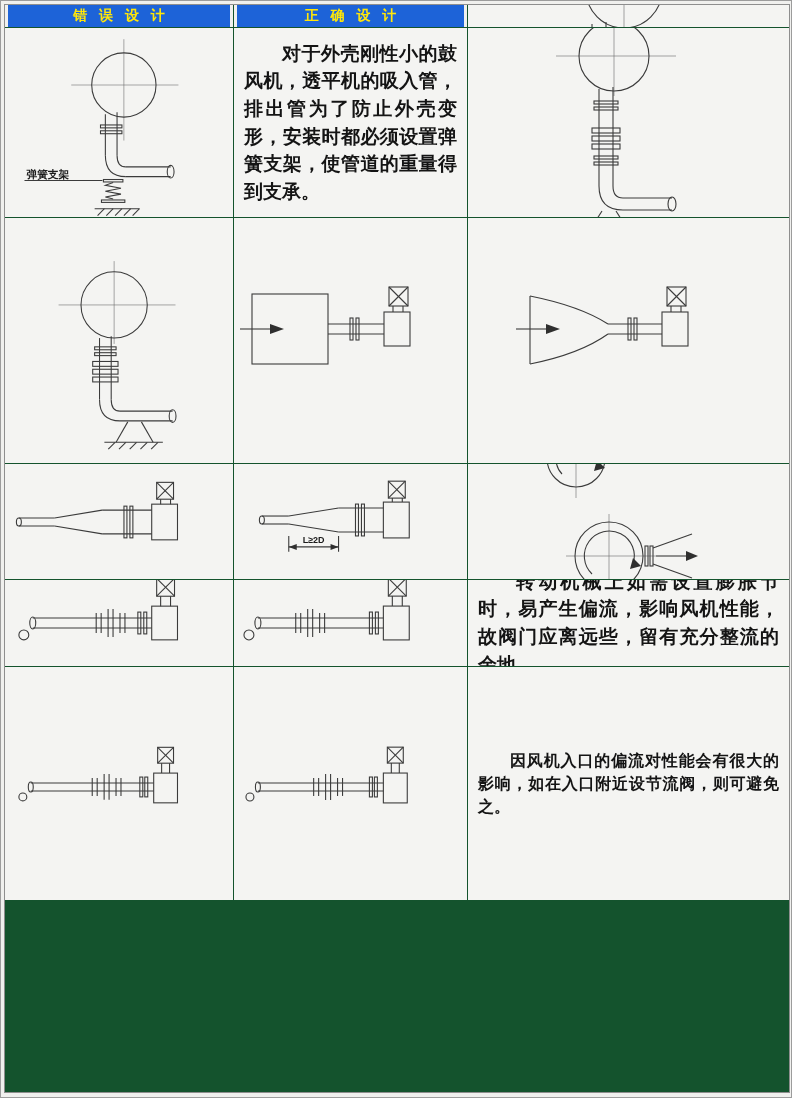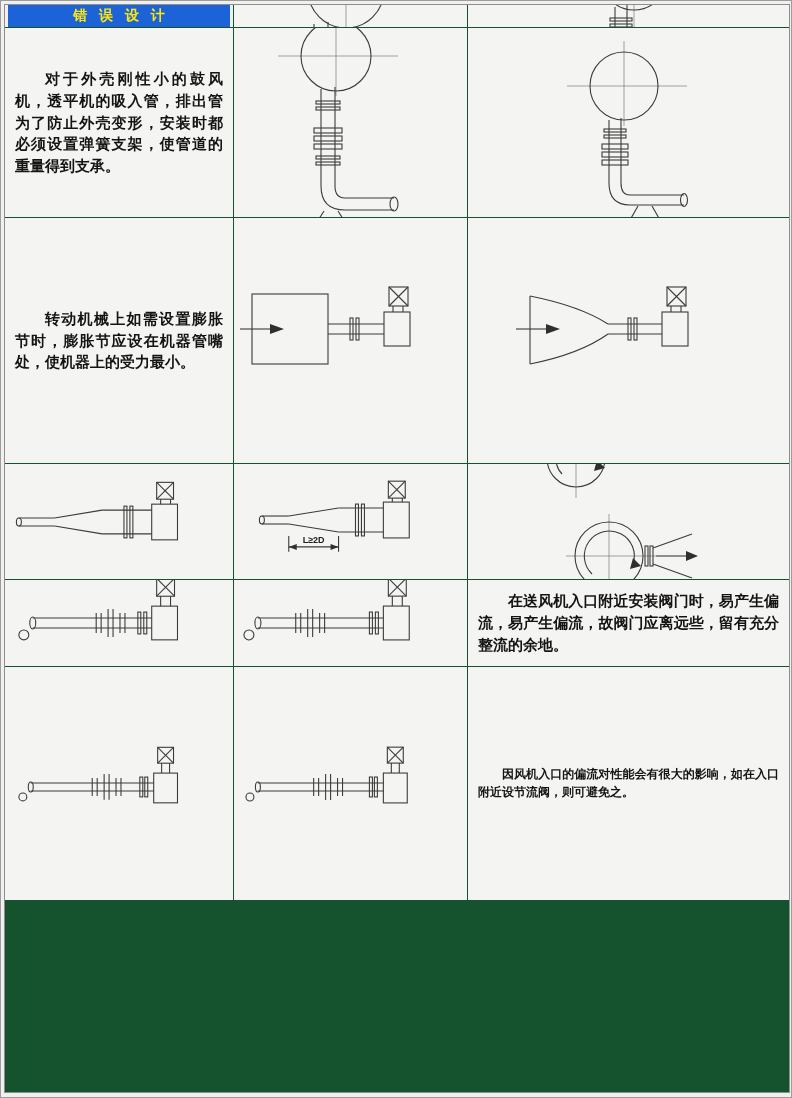--- a/index.html
+++ b/index.html
@@ -3,35 +3,38 @@
 <meta charset="utf-8">
 <style>
   html,body{margin:0;padding:0;background:#e6e6e4;}
   .page{width:792px;height:1098px;background:#f0f0ee;border:1px solid #9c9c9c;box-sizing:border-box;padding:3px;font-family:"Liberation Sans",sans-serif;}
   .tbl{display:grid;grid-template-columns:228px 233px 321px;grid-template-rows:22px 189px 245px 115px 86px 233px 111px 79px;gap:1px;background:#14532d;border:1px solid #8e8e8e;width:784px;box-sizing:content-box;}
   .cell{background:#f4f4f2;display:flex;align-items:center;justify-content:center;overflow:hidden;}
   .hd{background:#1d63d8;border-left:3px solid #f0f0ee;border-right:3px solid #f0f0ee;}
   .hd span{color:#ffe60a;font-weight:700;font-size:14px;letter-spacing:0.85em;margin-right:-0.85em;white-space:nowrap;}
   .hd.hd-note span{letter-spacing:2.3em;margin-right:-2.3em;}
   .note{padding:0 10px;}
-  .note p{margin:0;font-size:15px;font-weight:700;color:#141414;line-height:1.45;text-indent:2em;text-align:justify;}
-  .note.n7 p{font-size:12px;}
+  .note p{margin:0;font-size:19px;font-weight:700;color:#141414;line-height:1.45;text-indent:2em;text-align:justify;}
+  .note.n7 p{font-size:16px;}
   .diag line,.diag path,.diag rect,.diag circle,.diag ellipse,.diag polyline{stroke:#3b3b3b;fill:none;stroke-width:1.1;stroke-linecap:butt;}
   .diag .cl{stroke-width:0.6;stroke:#6a6a6a;}
   .diag polygon{fill:#2f2f2f;stroke:none;}
   .diag text{fill:#1c1c1c;font-weight:700;font-family:"Liberation Sans",sans-serif;}
 </style>
 </head>
 <body>
 
 <div class="page">
   <div class="tbl">
 
     <div class="cell hd">
         <span>错误设计</span>
+      </div>
+    <div class="cell hd">
+        <span>正确设计</span>
       </div>
 
     <div class="cell">
       <svg class="diag" width="230" height="188" viewBox="0 0 230 188">
         <g>
           <line class="cl" x1="52" y1="68" x2="168" y2="68"></line>
             <line class="cl" x1="110" y1="12" x2="110" y2="130"></line>
           <circle cx="110" cy="68" r="38"></circle>
         </g>
         <g>
@@ -164,23 +167,20 @@
         <g>
           <line x1="102" y1="226" x2="162" y2="226"></line>
           <line x1="106" y1="233" x2="113" y2="226"></line>
             <line x1="117" y1="233" x2="124" y2="226"></line>
             <line x1="128" y1="233" x2="135" y2="226"></line>
             <line x1="139" y1="233" x2="146" y2="226"></line>
             <line x1="150" y1="233" x2="157" y2="226"></line>
         </g>
       </svg>
     </div>
-    <div class="cell note n2">
-      <p>转动机械上如需设置膨胀节时，膨胀节应设在机器管嘴处，使机器上的受力最小。</p>
-    </div>
 
     <div class="cell">
       <svg class="diag" width="230" height="114" viewBox="0 0 230 114">
         <g>
             <rect x="16" y="10" width="76" height="70"></rect>
           </g>
         <g>
           <line x1="4" y1="45" x2="34" y2="45"></line>
             <polygon points="34,40 34,50 48,45"></polygon>
         </g>
@@ -391,21 +391,21 @@
         <g>
           <line x1="159" y1="28" x2="159" y2="38"></line>
             <line x1="169" y1="28" x2="169" y2="38"></line>
           <rect x="155" y="10" width="18" height="18"></rect>
           <line x1="155" y1="10" x2="173" y2="28"></line>
             <line x1="173" y1="10" x2="155" y2="28"></line>
         </g>
       </svg>
     </div>
     <div class="cell note n6">
-      <p>在送风机入口附近安装阀门时，易产生偏流，易产生偏流，故阀门应离远些，留有充分整流的余地。</p>
+      <p>转动机械上如需设置膨胀节时，易产生偏流，影响风机性能，故阀门应离远些，留有充分整流的余地。</p>
     </div>
 
     <div class="cell">
       <svg class="diag" width="230" height="78" viewBox="0 0 230 78">
         <g>
           <line x1="26" y1="38" x2="150" y2="38"></line>
             <line x1="26" y1="46" x2="150" y2="46"></line>
           <ellipse cx="26" cy="42" rx="2.5" ry="5"></ellipse>
           <circle cx="18" cy="52" r="4"></circle>
         </g>

